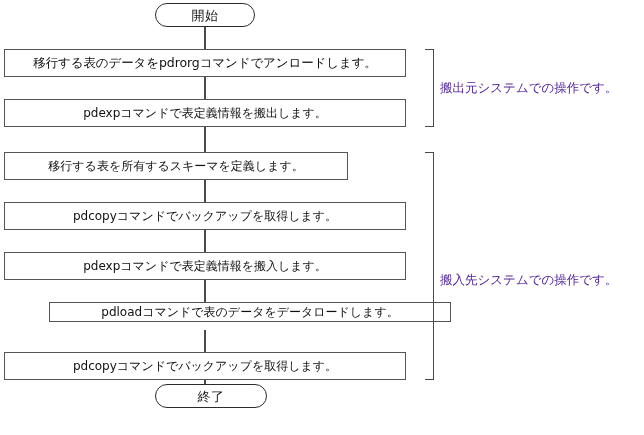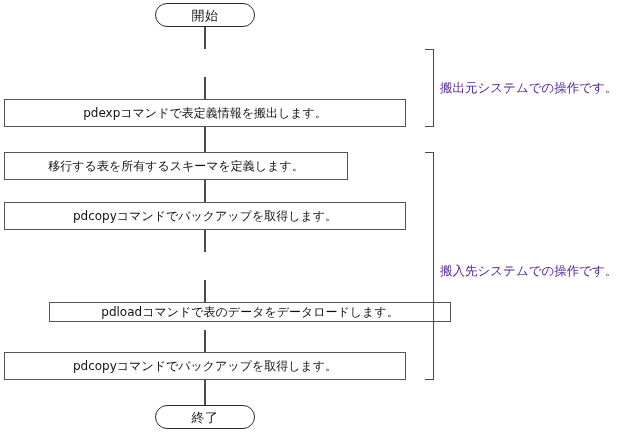--- a/index.html
+++ b/index.html
@@ -98,20 +98,23 @@
 <body>
 
 <div id="canvas">
 
   <div class="terminator" style="left:155px; top:3px; width:100px; height:24px;">
     <span>開始</span>
   </div>
 
   <div class="connector" style="left:204.3px; top:27px; height:22px;"></div>
 
+  <div class="process tight" style="left:4px; top:49px; width:402px; height:28px;">
+    <span>移行する表のデータをpdrorgコマンドでアンロードします。</span>
+  </div>
 
   <div class="connector" style="left:204.3px; top:77px; height:22px;"></div>
 
   <div class="process" style="left:4px; top:99px; width:402px; height:28px;">
     <span>pdexpコマンドで表定義情報を搬出します。</span>
   </div>
 
   <div class="connector" style="left:204.3px; top:127px; height:25px;"></div>
 
   <div class="process" style="left:4px; top:152px; width:344px; height:28px;">
@@ -119,46 +122,49 @@
   </div>
 
   <div class="connector" style="left:204.3px; top:180px; height:22px;"></div>
 
   <div class="process" style="left:4px; top:202px; width:402px; height:28px;">
     <span>pdcopyコマンドでバックアップを取得します。</span>
   </div>
 
   <div class="connector" style="left:204.3px; top:230px; height:22px;"></div>
 
+  <div class="process" style="left:4px; top:252px; width:402px; height:28px;">
+    <span>pdexpコマンドで表定義情報を搬入します。</span>
+  </div>
 
   <div class="connector" style="left:204.3px; top:280px; height:22px;"></div>
 
   <div class="process" style="left:4px; top:302px; width:402px; height:20px;margin-left:45px;">
     <span>pdloadコマンドで表のデータをデータロードします。</span>
   </div>
 
   <div class="connector" style="left:204.3px; top:330px; height:22px;"></div>
 
   <div class="process" style="left:4px; top:352px; width:402px; height:28px;">
     <span>pdcopyコマンドでバックアップを取得します。</span>
   </div>
 
   <div class="connector" style="left:204.3px; top:380px; height:25px;"></div>
 
-  <div class="terminator" style="left:155px; top:405px; width:100px; height:24px;justify-content:center;">
+  <div class="terminator" style="left:155px; top:384px; width:112px; height:24px;justify-content:center;">
     <span>終了</span>
   </div>
 
   <div class="brace" style="left:424px; top:49px; width:10px; height:78px;">
     <div class="tick top"></div>
     <div class="spine"></div>
     <div class="tick bottom"></div>
   </div>
   <div class="side-label" style="left:440px; top:82px;">搬出元システムでの操作です。</div>
 
   <div class="brace" style="left:424px; top:152px; width:10px; height:228px;">
     <div class="tick top"></div>
     <div class="spine"></div>
     <div class="tick bottom"></div>
   </div>
-  <div class="side-label" style="left:440px; top:266px;font-family:Liberation Mono, monospace;">搬入先システムでの操作です。</div>
+  <div class="side-label" style="left:440px; top:274px;">搬入先システムでの操作です。</div>
 
 </div>
 
 </body></html>

